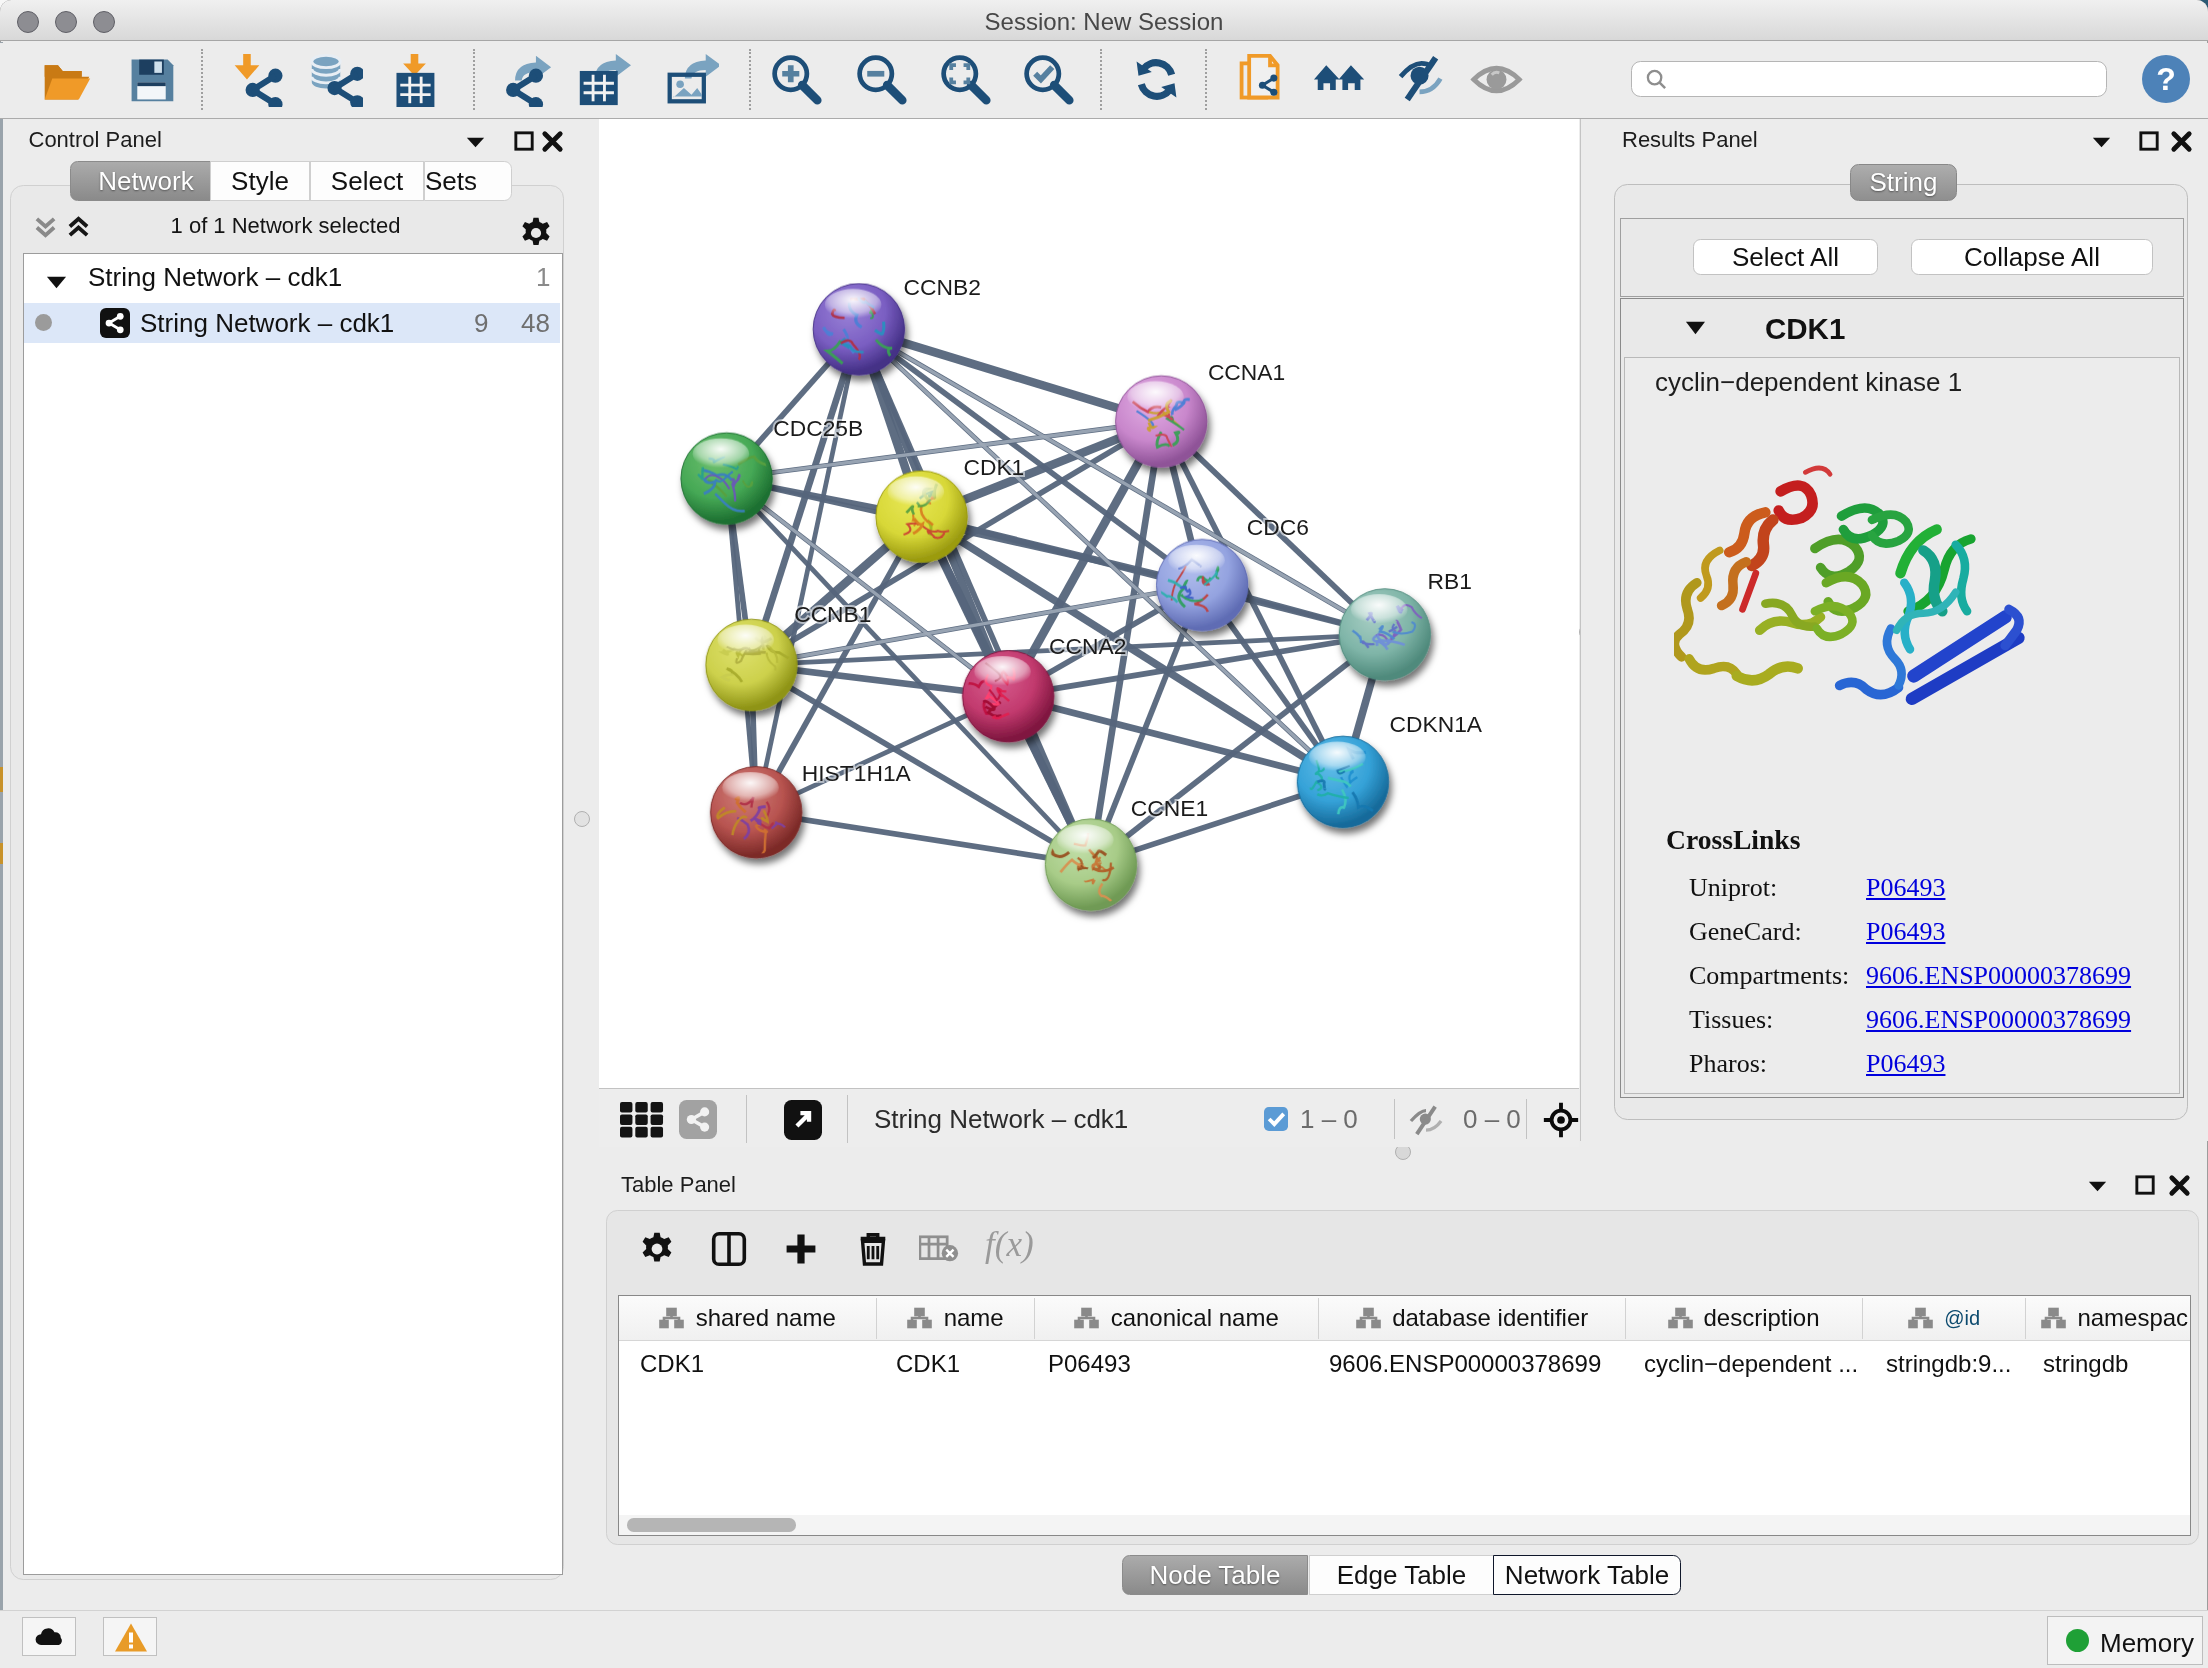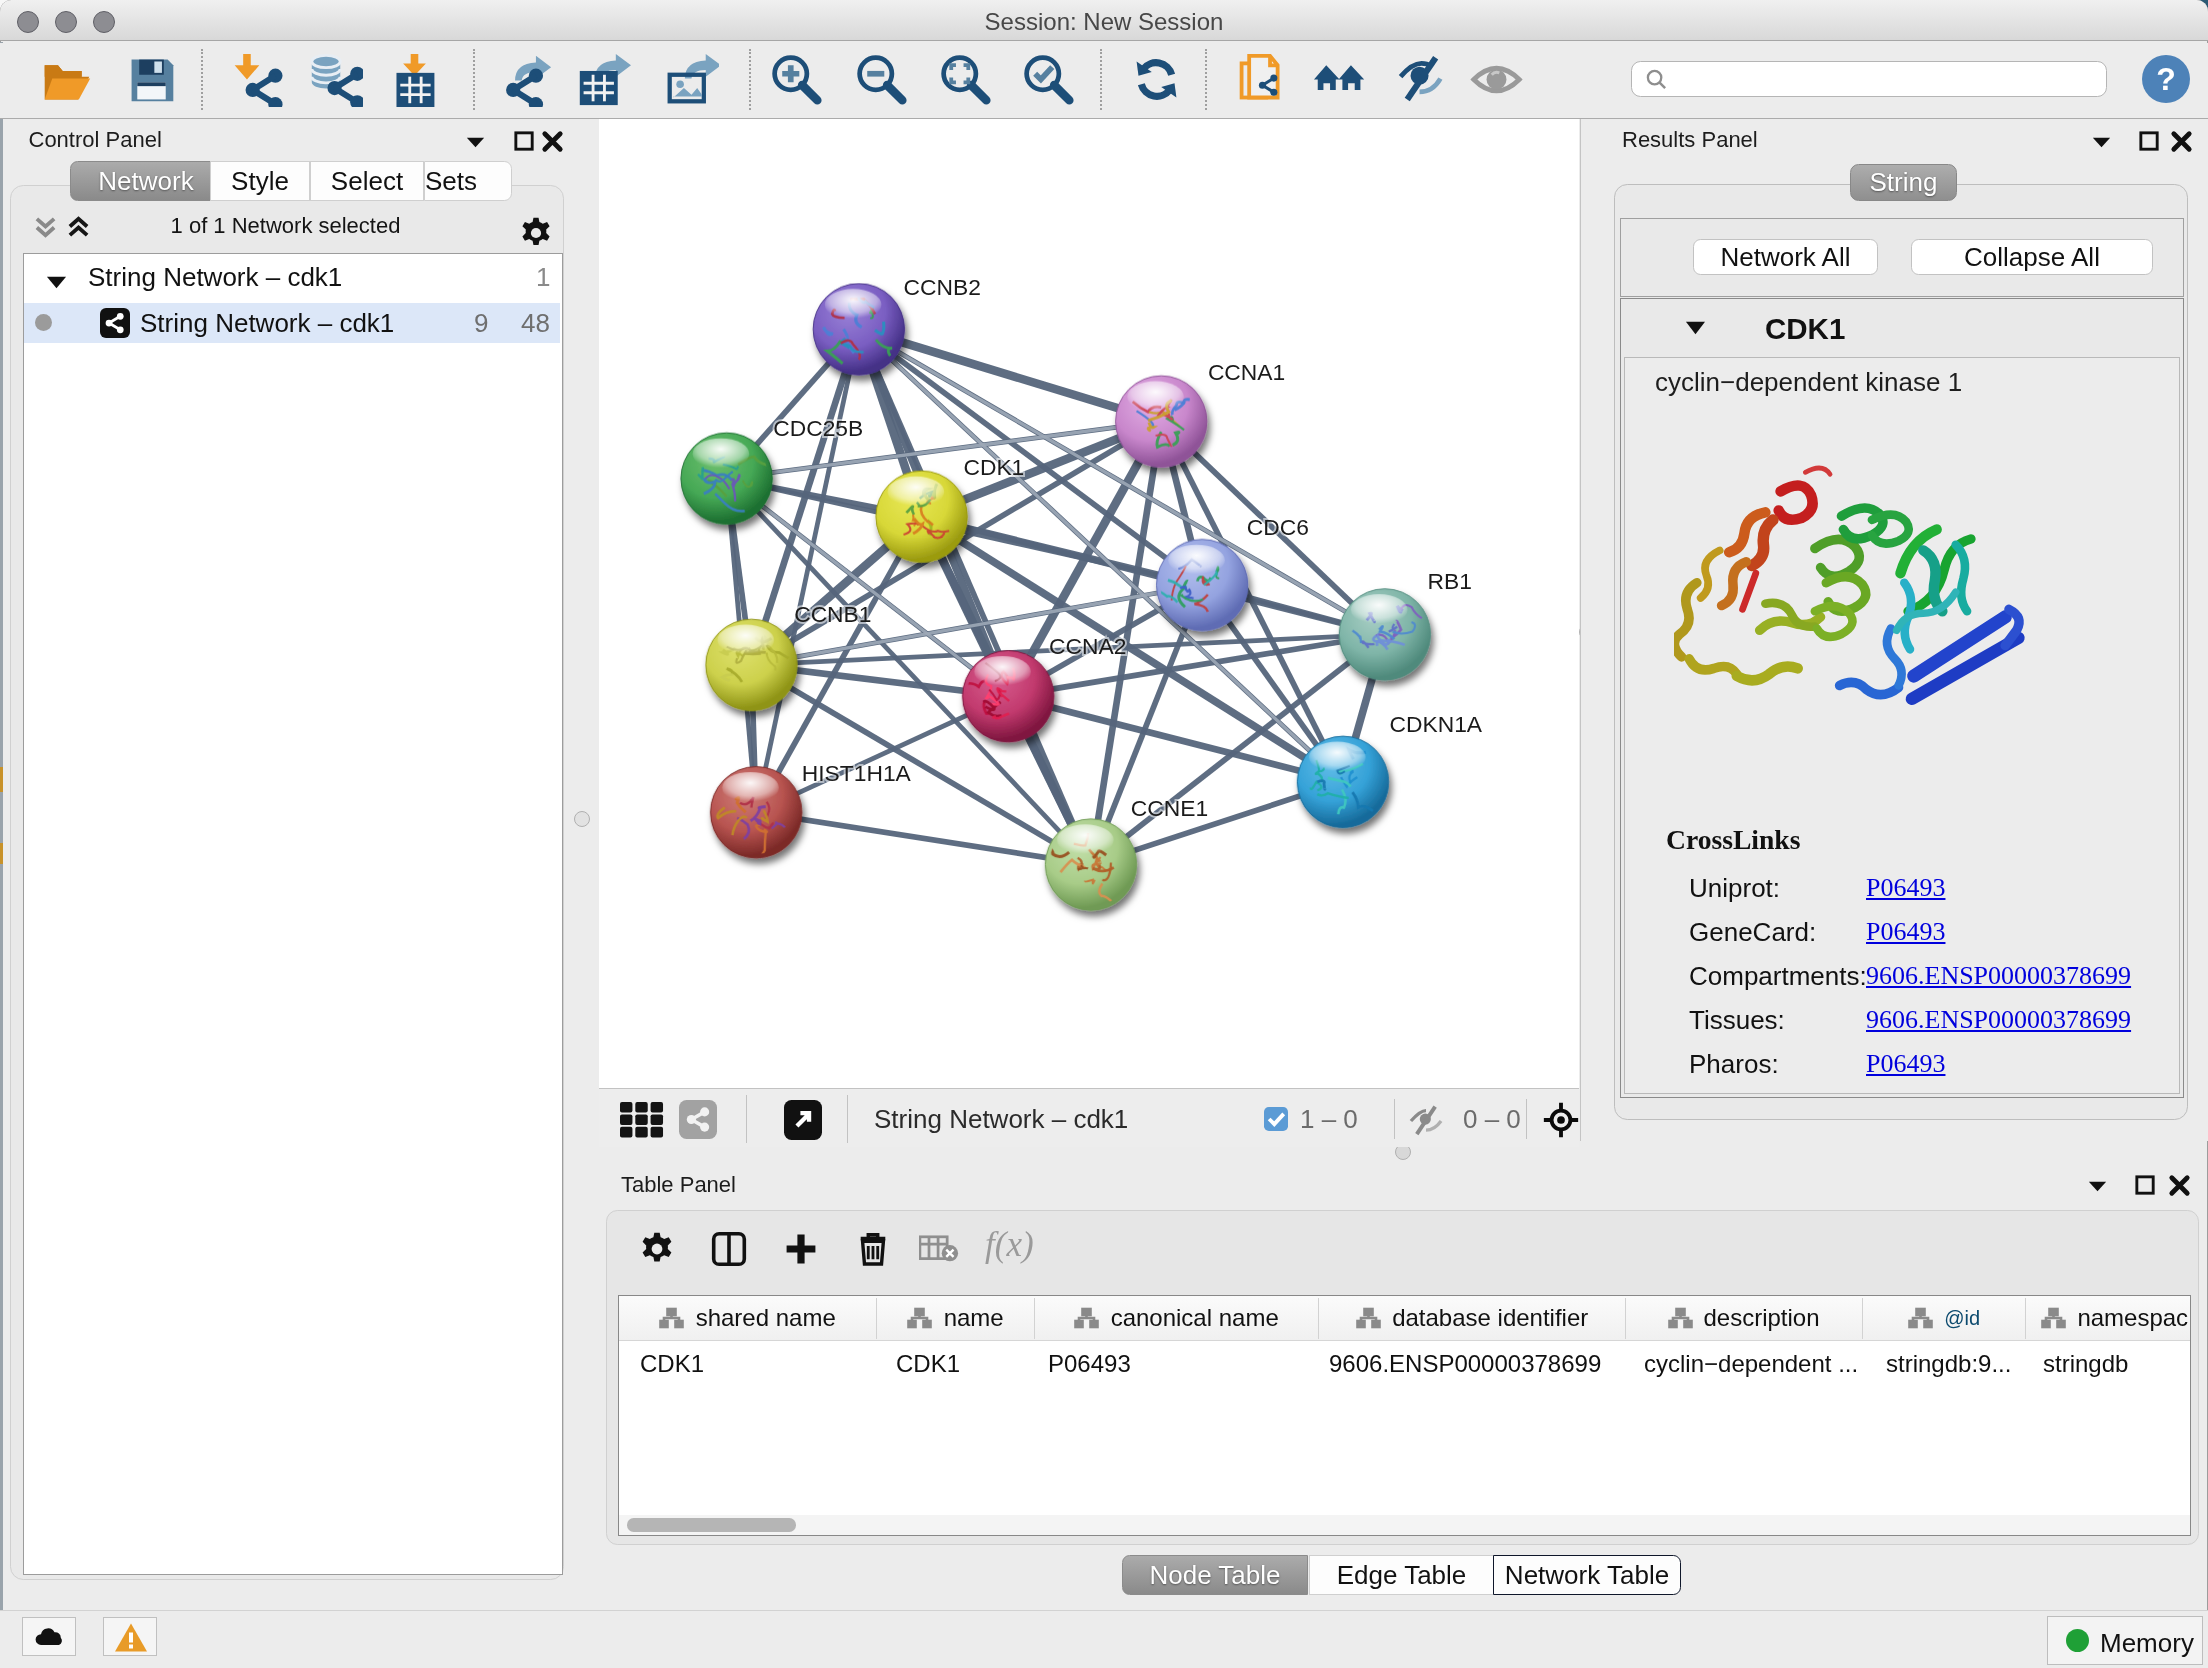--- a/index.html
+++ b/index.html
@@ -674,21 +674,21 @@
         <rect x="4" y="4" width="17" height="17" fill="none" stroke="#111" stroke-width="3"></rect>
       </svg></div>
 <div class="wicon" style="left:2169px"><svg width="25" height="25" viewBox="0 0 26 26">
         <path d="M5 5 21 21 M21 5 5 21" stroke="#111" stroke-width="5" stroke-linecap="round"></path>
       </svg></div>
 
 <div class="abs" style="left:1614px;top:184px;width:574px;height:936px;background:#e9e9e9;border:1px solid #bdbdbd;border-radius:13.3px;"></div>
 <div class="abs" style="left:1850px;top:164px;width:107px;height:37px;background:linear-gradient(#adadad,#8f8f8f);border:1px solid #888;border-radius:8.6px;color:#fff;font-size:26px;text-align:center;line-height:35px;text-shadow:0 1px 1.9px #555">String</div>
 
 <div class="abs" style="left:1620px;top:218px;width:564px;height:79px;border:1.9px solid #9f9f9f;"></div>
-<div class="abs" style="left:1693px;top:239px;width:185px;height:36px;background:#fff;border:1.4px solid #c2c2c2;border-radius:7.6px;font-size:26px;text-align:center;line-height:34px;color:#111">Network All</div>
+<div class="abs" style="left:1693px;top:239px;width:185px;height:36px;background:#fff;border:1.4px solid #c2c2c2;border-radius:7.6px;font-size:26px;text-align:center;line-height:34px;color:#111">Select All</div>
 <div class="abs" style="left:1911px;top:239px;width:242px;height:36px;background:#fff;border:1.4px solid #c2c2c2;border-radius:7.6px;font-size:26px;text-align:center;line-height:34px;color:#111">Collapse All</div>
 
 <div class="abs" style="left:1620px;top:298px;width:564px;height:800px;border:1.9px solid #8a8a8a;"></div>
 <div class="abs" style="left:1685px;top:319px;width:21px;height:19px"><svg viewBox="0 0 22 20">
         <path d="M1 3 h20 l-10 13 z" fill="#111"></path>
       </svg></div>
 <div class="abs" style="left:1765px;top:312px;font-size:29.5px;font-weight:bold;color:#111">CDK1</div>
 <div class="abs" style="left:1624px;top:357px;width:556px;height:737px;background:#ececec;border:1px solid #b9b9b9;"></div>
 <div class="abs" style="left:1655px;top:367px;font-size:26px;color:#1d1d1d">cyclin−dependent kinase 1</div>
 <div class="abs" style="left:1674px;top:459px;width:354px;height:257px"><svg width="354" height="257" viewBox="0 0 372 270">
@@ -717,21 +717,21 @@
 <path d="M242 130 q12 16 4 36 q-8 18 2 34" stroke="#28b0c8" stroke-width="9"></path>
 <path d="M252 228 l96 -62" stroke="#2244cc" stroke-width="14"></path>
 <path d="M250 252 l112 -64" stroke="#1e3cc4" stroke-width="13"></path>
 <path d="M352 158 q16 8 8 22 l-12 16" stroke="#2c50d0" stroke-width="10"></path>
 <path d="M236 240 q-18 14 -34 2 q-12 -12 -28 -4" stroke="#2866d4" stroke-width="10"></path>
 <path d="M228 178 q-10 18 4 32 q12 12 4 28" stroke="#2e78d8" stroke-width="9"></path>
 <path d="M296 140 q-14 22 -34 22 q-20 0 -28 18" stroke="#30b4b8" stroke-width="8"></path>
 </g>
 </svg></div>
 <div class="abs" style="left:1666px;top:824px;font-size:27.6px;font-weight:bold;color:#111;font-family:'Liberation Serif',serif">CrossLinks</div>
-<div class="abs" style="left:1689px;top:866px;font-size:26px;color:#111;font-family:Liberation Sans, sans-serif;line-height:44px">Uniprot:<br>GeneCard:<br>Compartments:<br>Tissues:<br>Pharos:</div>
+<div class="abs" style="left:1689px;top:866px;font-size:26px;color:#111;font-family:Liberation Serif, serif;line-height:44px">Uniprot:<br>GeneCard:<br>Compartments:<br>Tissues:<br>Pharos:</div>
 <div class="abs" style="left:1866px;top:866px;font-size:26px;color:#0000dd;font-family:'Liberation Serif',serif;line-height:44px;text-decoration:underline">P06493<br>P06493<br>9606.ENSP00000378699<br>9606.ENSP00000378699<br>P06493</div>
 
 <div class="abs ptitle" style="left:621px;top:1172px">Table Panel</div>
 <div class="wicon" style="left:2085px;top:1173px"><svg width="25" height="25" viewBox="0 0 26 26">
         <path d="M4 9 h18 l-9 10 z" fill="#111"></path>
       </svg></div>
 <div class="wicon" style="left:2133px;top:1173px"><svg width="25" height="25" viewBox="0 0 26 26">
         <rect x="4" y="4" width="17" height="17" fill="none" stroke="#111" stroke-width="3"></rect>
       </svg></div>
 <div class="wicon" style="left:2167px;top:1173px"><svg width="25" height="25" viewBox="0 0 26 26">

